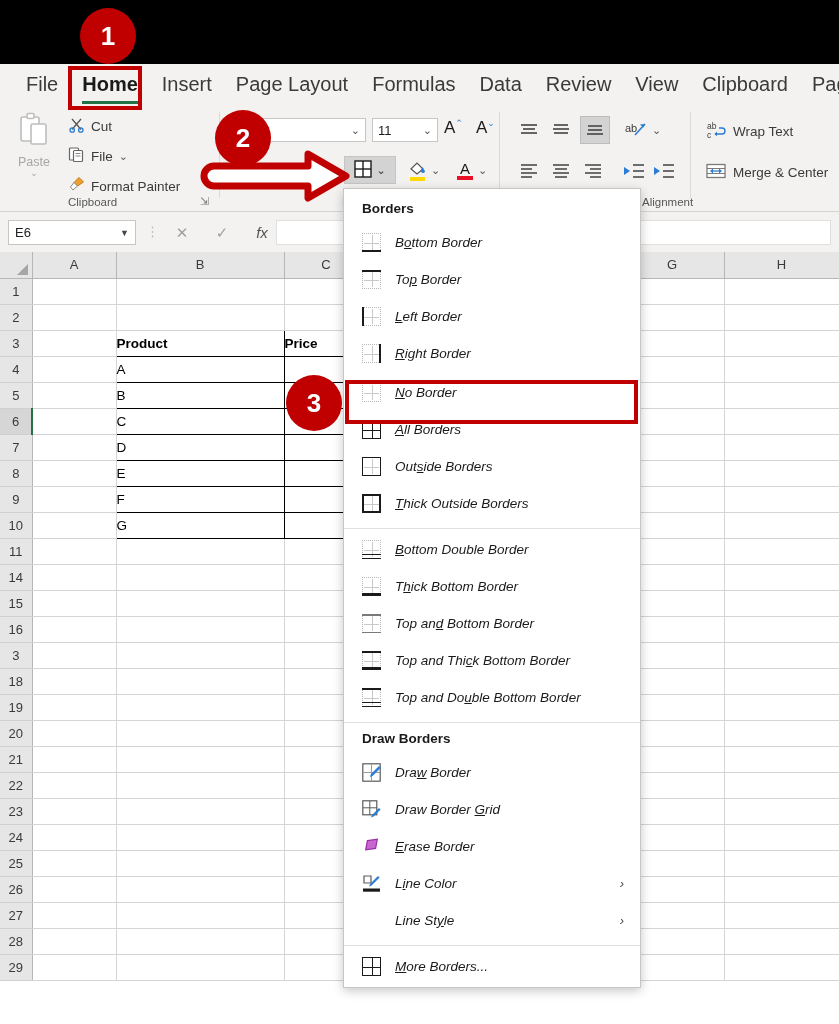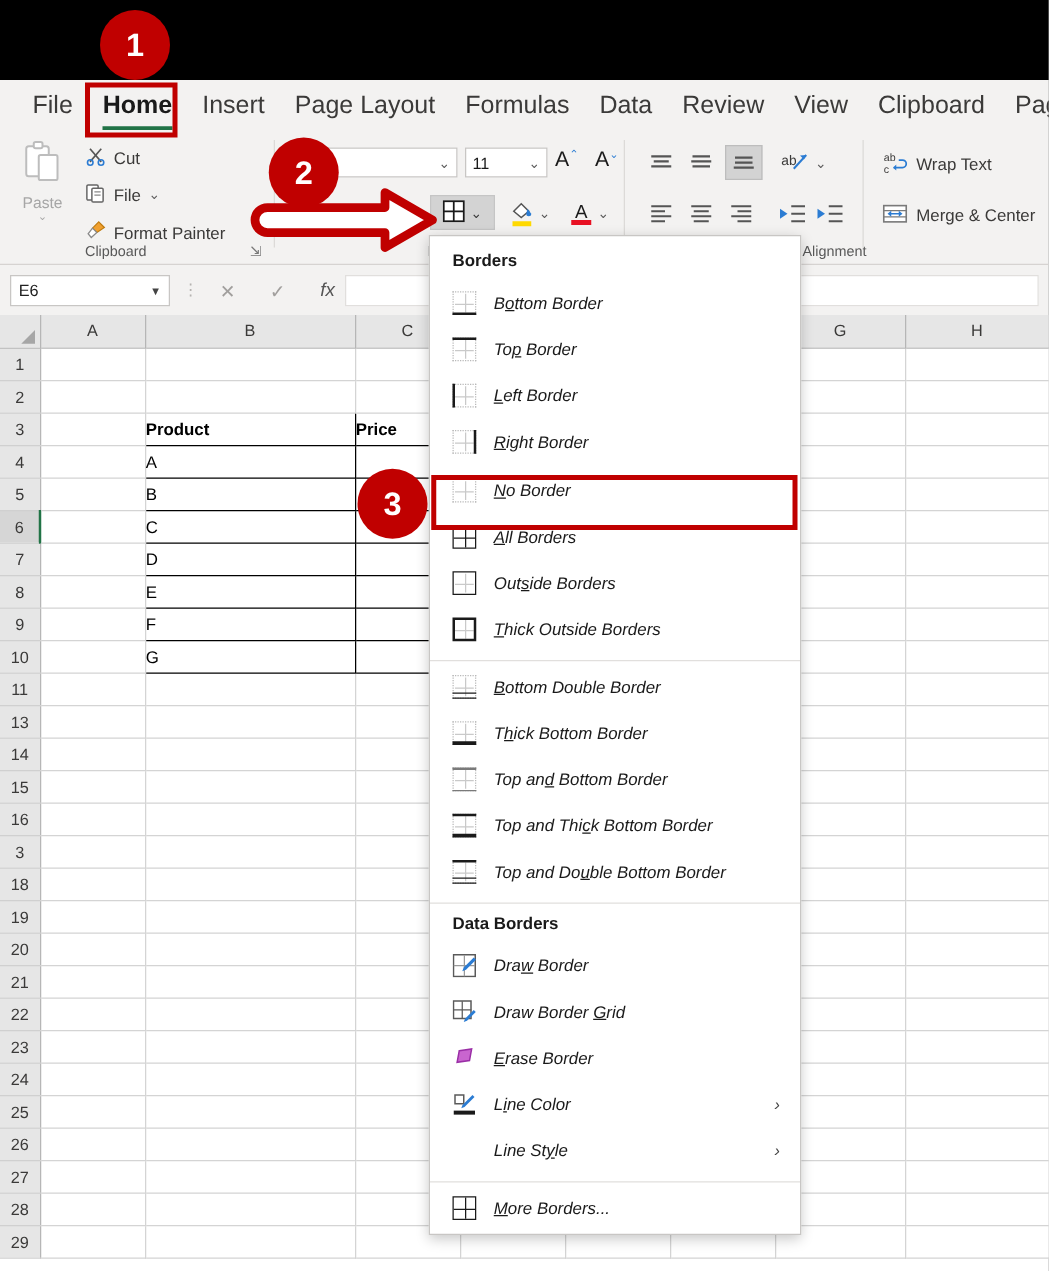--- a/index.html
+++ b/index.html
@@ -533,31 +533,20 @@
             <td class="cell"></td>
             <td class="cell"></td>
             <td class="cell"></td>
             <td class="cell"></td>
             <td class="cell"></td>
             <td class="cell"></td>
             <td class="cell"></td>
             <td class="cell"></td>
           </tr>
           <tr>
-            <td class="rowh">13</td>
-            <td class="cell"></td>
-            <td class="cell"></td>
-            <td class="cell"></td>
-            <td class="cell"></td>
-            <td class="cell"></td>
-            <td class="cell"></td>
-            <td class="cell"></td>
-            <td class="cell"></td>
-          </tr>
-          <tr>
             <td class="rowh">14</td>
             <td class="cell"></td>
             <td class="cell"></td>
             <td class="cell"></td>
             <td class="cell"></td>
             <td class="cell"></td>
             <td class="cell"></td>
             <td class="cell"></td>
             <td class="cell"></td>
           </tr>
@@ -851,21 +840,21 @@
           <span class="hx"></span>
           <span class="s-t" style="height:1.5px;"></span>
           <span class="s-db1"></span>
           <span class="s-db2"></span>
         </span>
       <span class="txt">Top and Do<span class="u">u</span>ble Bottom Border</span>
     </div>
 
     <div class="msep"></div>
 
-    <div class="menu-head">Data Borders</div>
+    <div class="menu-head">Draw Borders</div>
 
     <div class="mi">
       <span class="bico">
         <svg width="19" height="19" viewBox="0 0 19 19">
             <rect x="0.8" y="0.8" width="17.4" height="17.4" fill="#fff" stroke="#5a5a5a" stroke-width="1.2"></rect>
             <line x1="9.5" y1="1" x2="9.5" y2="18" stroke="#9a9a9a" stroke-width="1"></line>
             <line x1="1" y1="9.5" x2="18" y2="9.5" stroke="#9a9a9a" stroke-width="1"></line>
             <path d="M17 3 l-8 8 l-1.2 3 l3 -1.2 l8 -8 z" fill="#2b7cd3"></path>
           </svg>
       </span>

